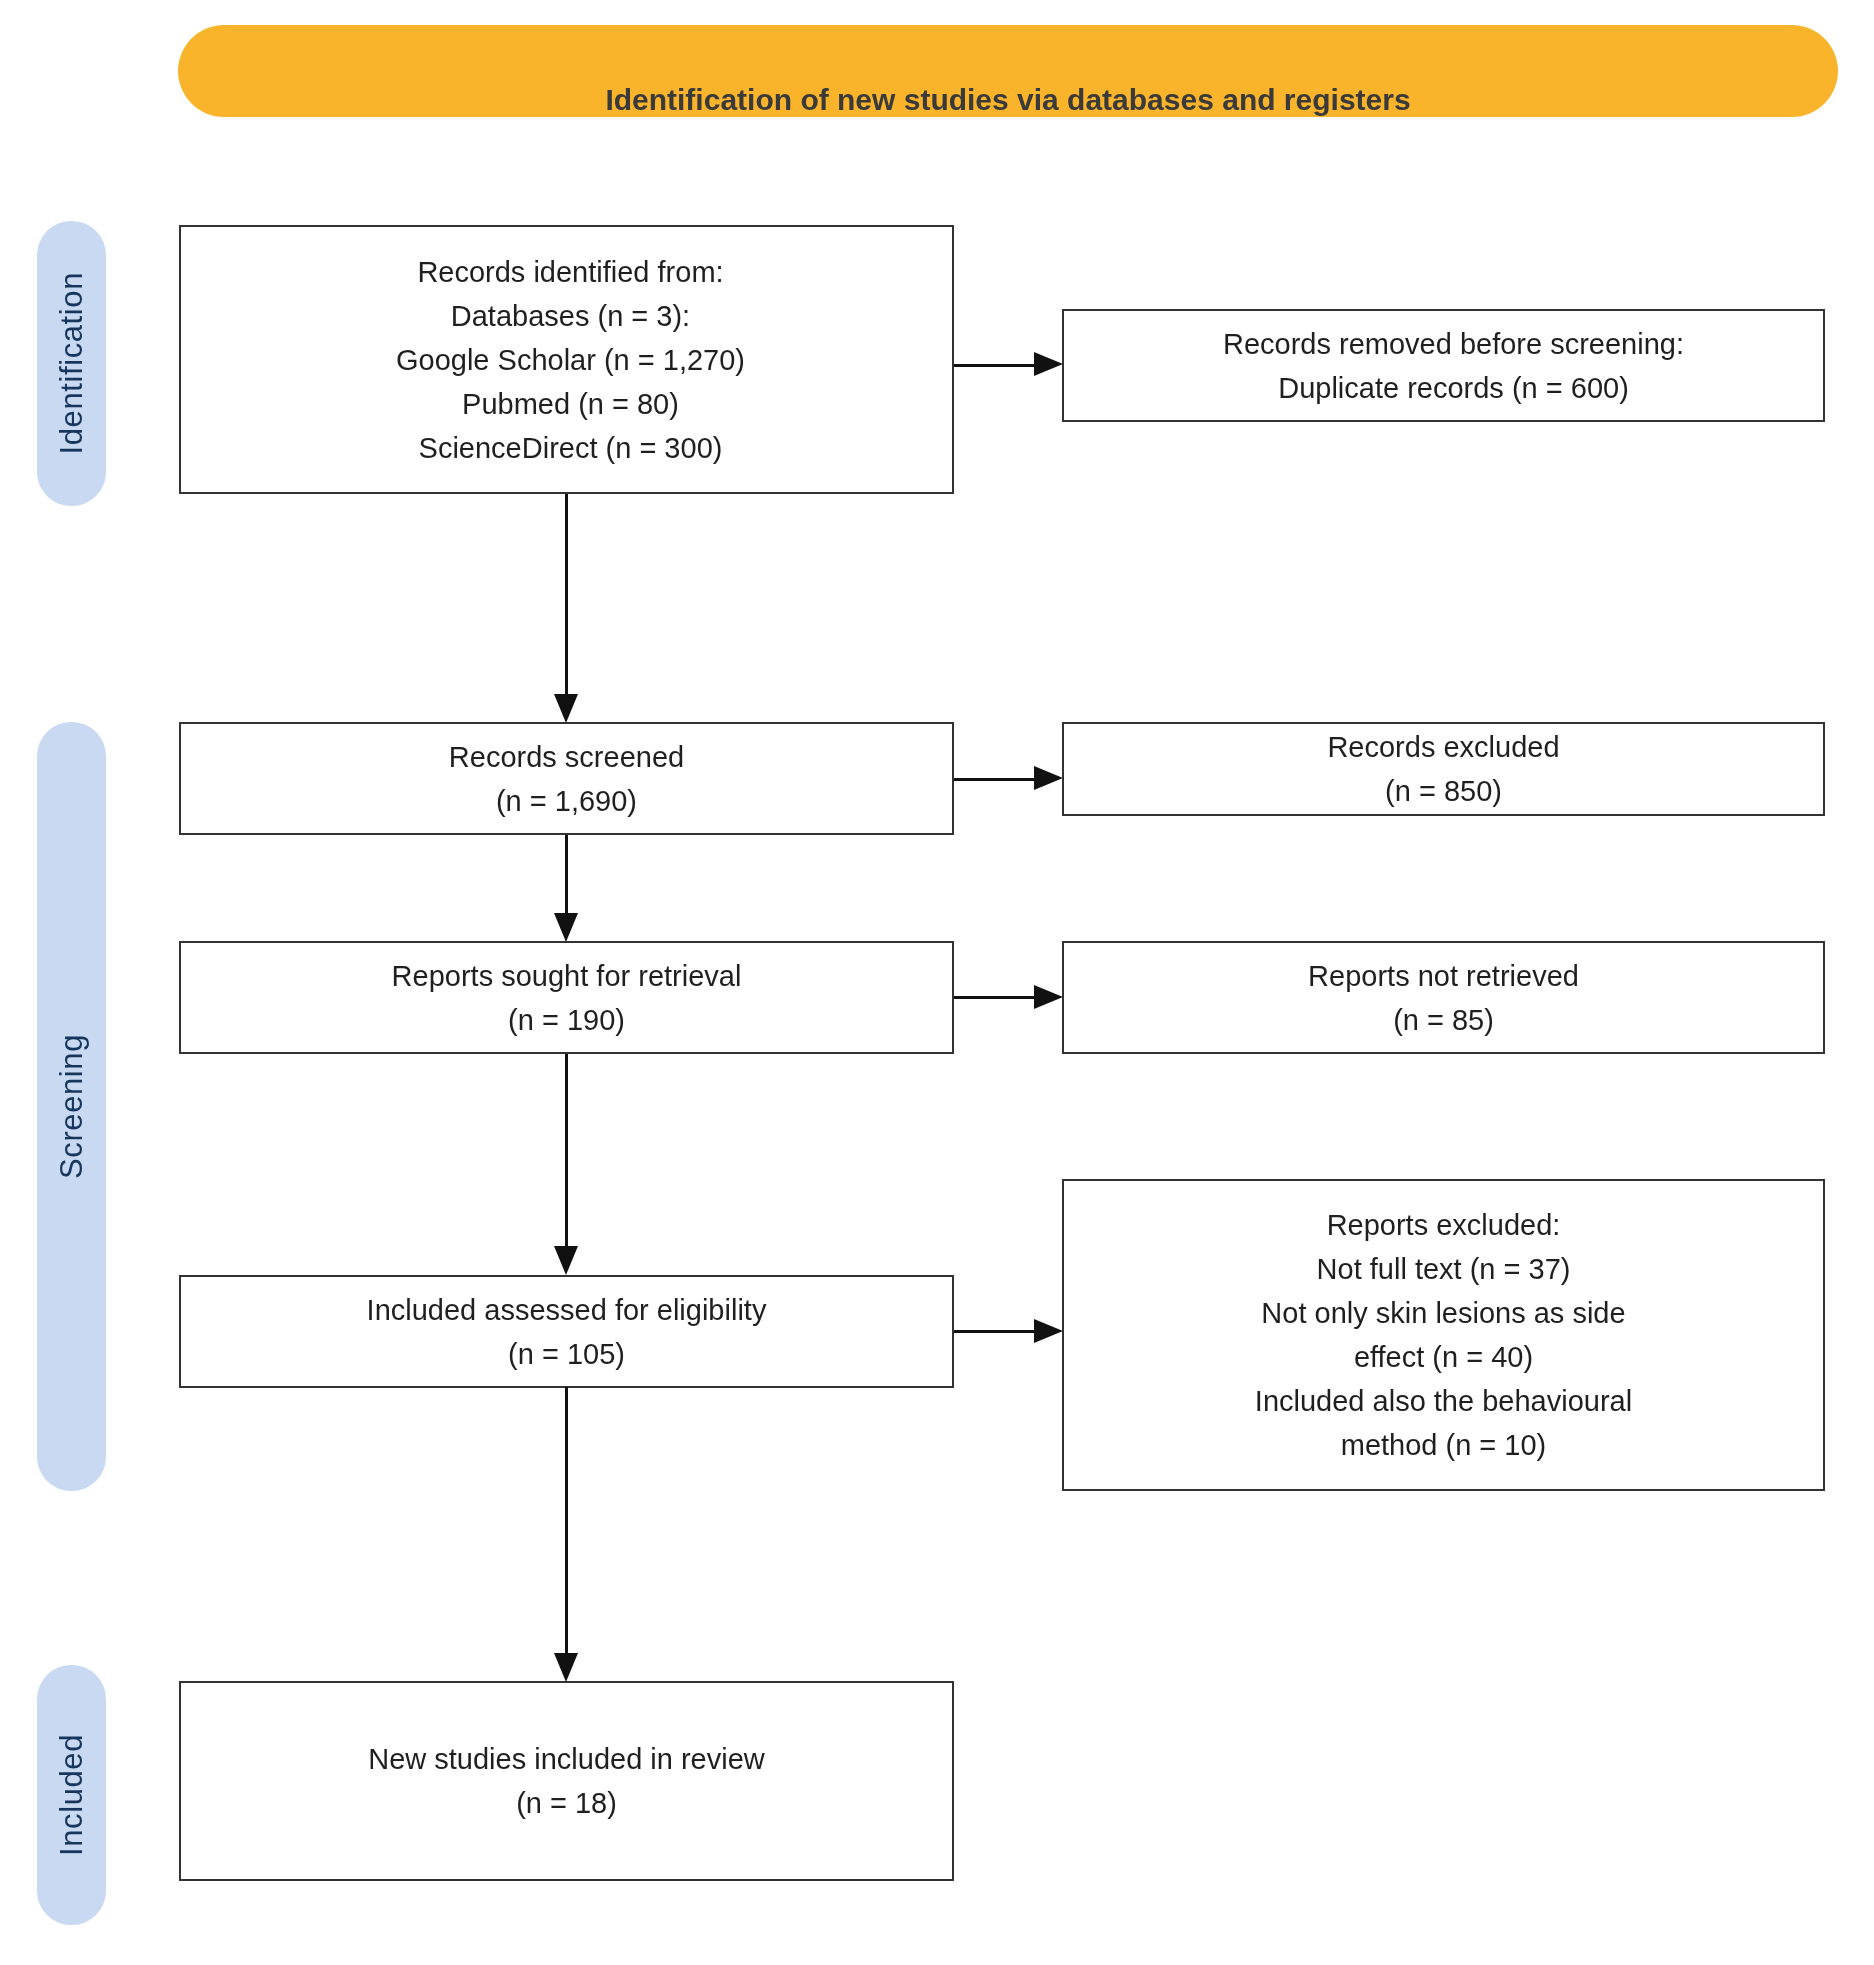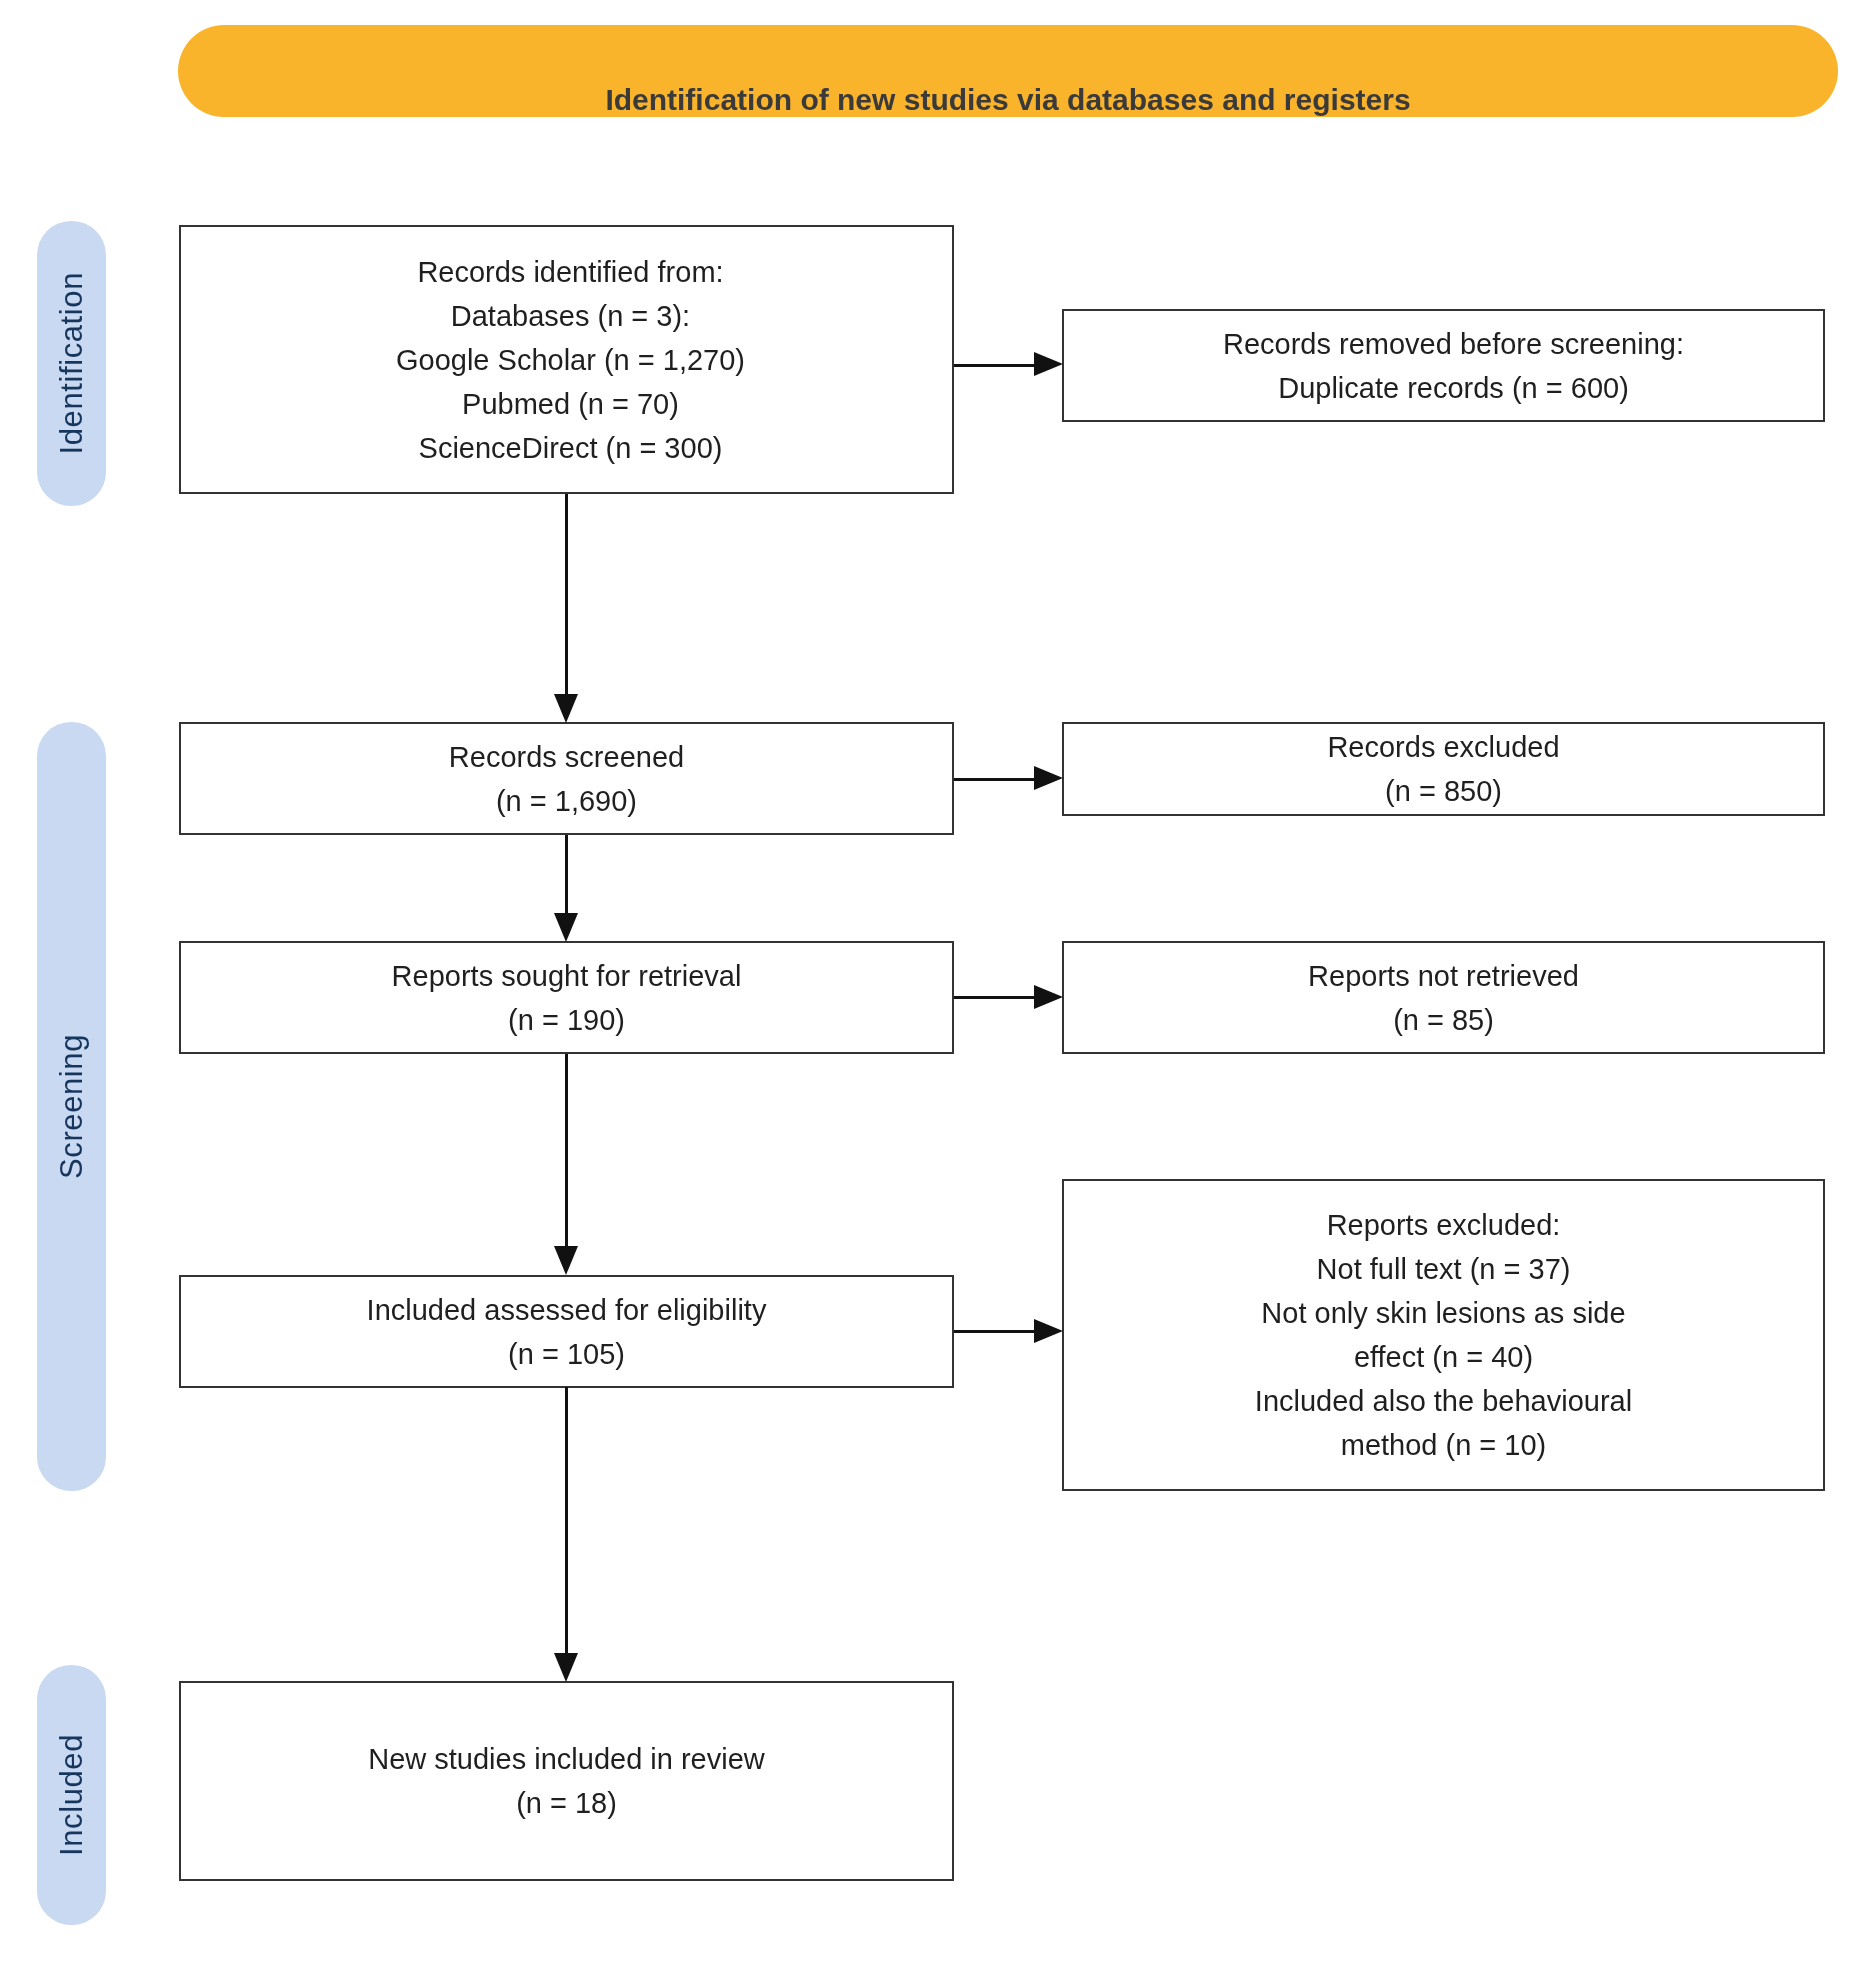--- a/index.html
+++ b/index.html
@@ -77,21 +77,21 @@
     <span class="stage-label">Screening</span>
   </div>
   <div class="stage-pill pill-included">
     <span class="stage-label">Included</span>
   </div>
 
   <div class="box col1 b-identified">
     <div>Records identified from:</div>
     <div>Databases (n = 3):</div>
     <div>Google Scholar (n = 1,270)</div>
-    <div>Pubmed (n = 70)</div>
+    <div>Pubmed (n = 80)</div>
     <div>ScienceDirect (n = 300)</div>
   </div>
 
   <div class="box col1 b-screened">
     <div>Records screened</div>
     <div>(n = 1,690)</div>
   </div>
 
   <div class="box col1 b-sought">
     <div>Reports sought for retrieval</div>

